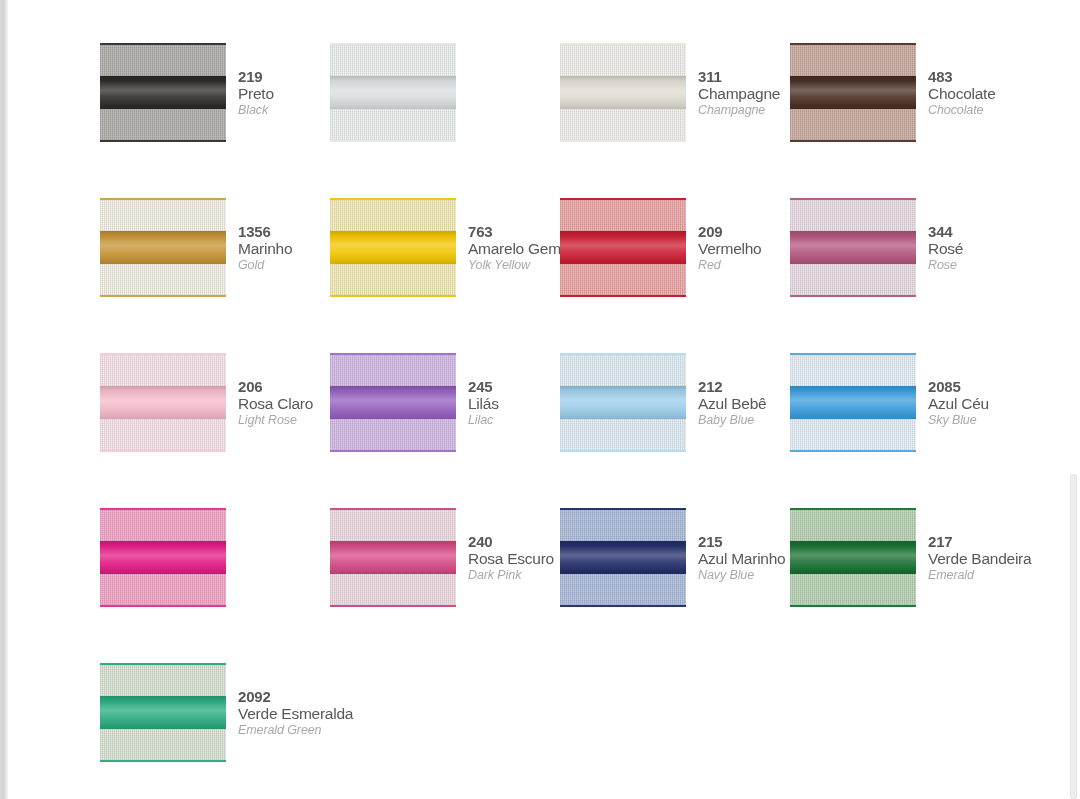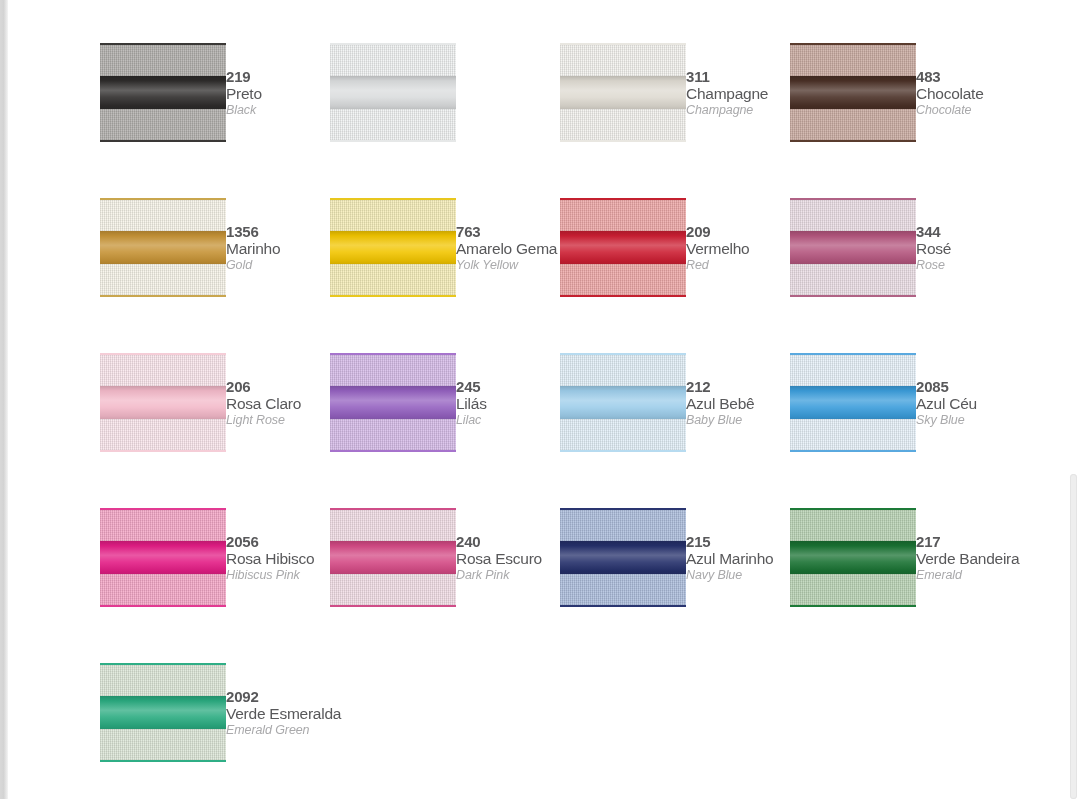--- a/index.html
+++ b/index.html
@@ -124,20 +124,21 @@
        rgba(0,0,0,0.04) 14%,
        rgba(255,255,255,0.26) 42%,
        rgba(255,255,255,0.10) 62%,
        rgba(0,0,0,0.07) 88%,
        rgba(0,0,0,0.15) 100%);
     pointer-events: none;
   }
 
   
   .label-block {
+    padding-left: 12px;
     padding-top: 27px;
     flex: 1 1 auto;
     min-width: 0;
   }
   .code {
     font-size: 15px;
     font-weight: bold;
     color: #58585a;
     line-height: 1.05;
     letter-spacing: -0.2px;
@@ -368,25 +369,20 @@
         <div class="ribbon">
           <div class="sheer sheer-top" style="background: rgb(245, 168, 200);"></div>
           <div class="weave weave-top"></div>
           <div class="satin" style="background: rgb(227, 29, 133);"></div>
           <div class="sheen"></div>
           <div class="sheer sheer-bottom" style="background: rgb(245, 168, 200);"></div>
           <div class="weave weave-bottom"></div>
           <div class="edge-line edge-top" style="background: rgb(226, 58, 146);"></div>
           <div class="edge-line edge-bottom" style="background: rgb(226, 58, 146);"></div>
         </div>
-        <div class="label-block">
-          <div class="code">2056</div>
-          <div class="name-pt">Rosa Hibisco</div>
-          <div class="name-en">Hibiscus Pink</div>
-        </div>
       </div>
       <div class="swatch-cell">
         <div class="ribbon">
           <div class="sheer sheer-top" style="background: rgb(242, 222, 230);"></div>
           <div class="weave weave-top"></div>
           <div class="satin" style="background: rgb(212, 74, 133);"></div>
           <div class="sheen"></div>
           <div class="sheer sheer-bottom" style="background: rgb(242, 222, 230);"></div>
           <div class="weave weave-bottom"></div>
           <div class="edge-line edge-top" style="background: rgb(207, 77, 136);"></div>

